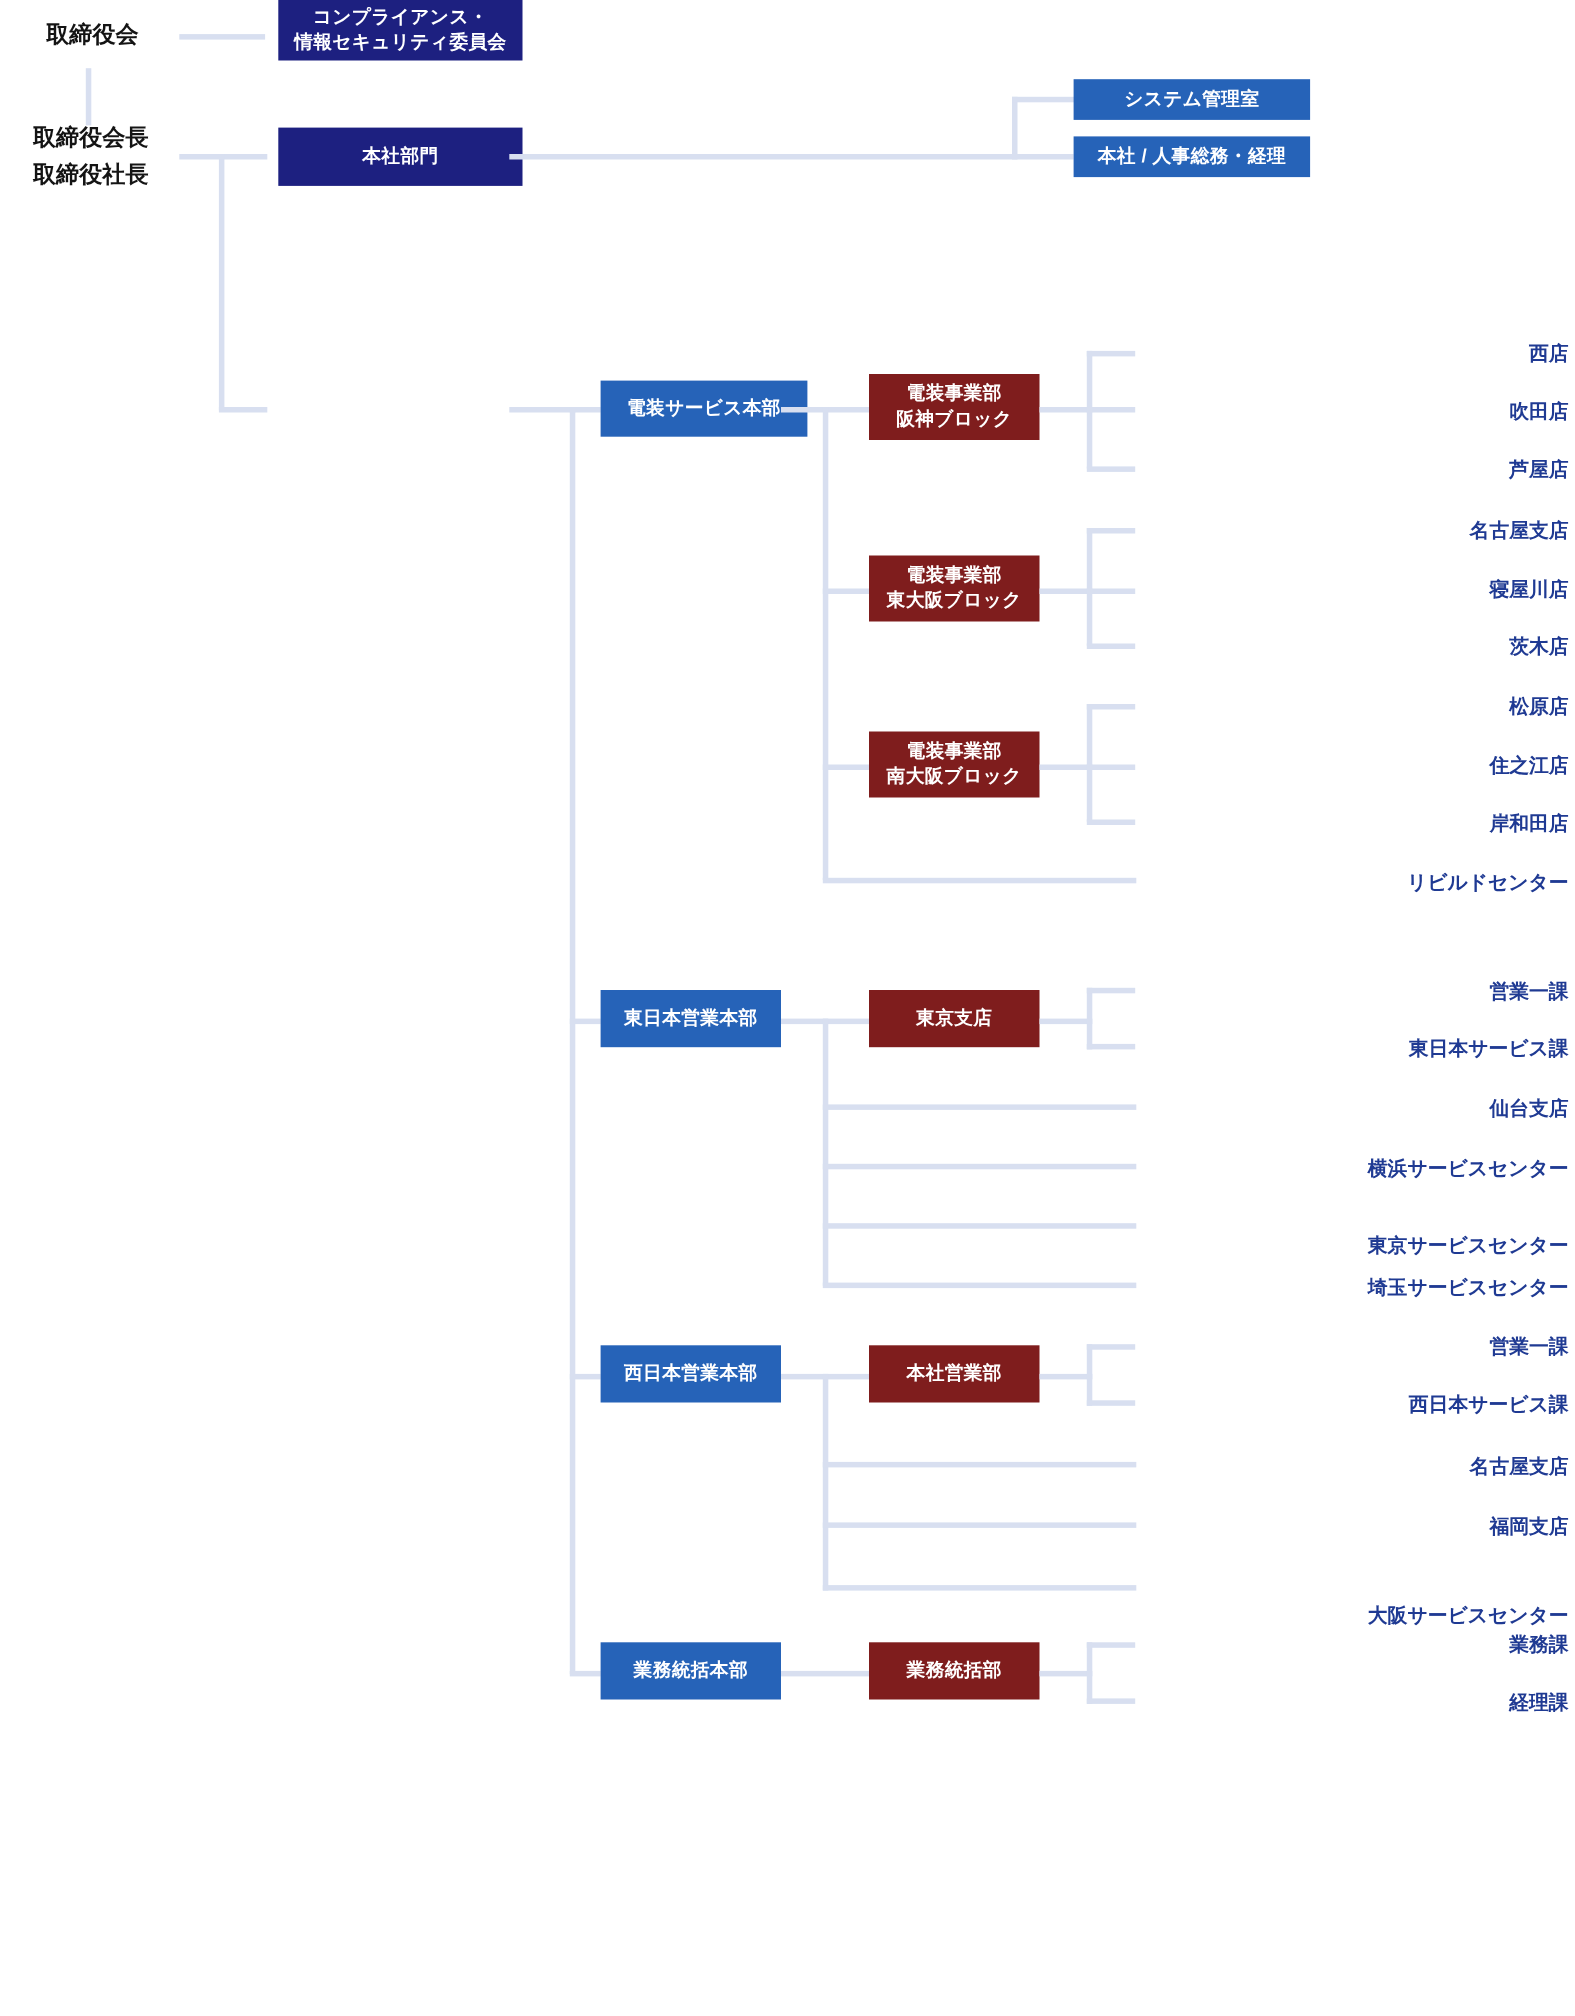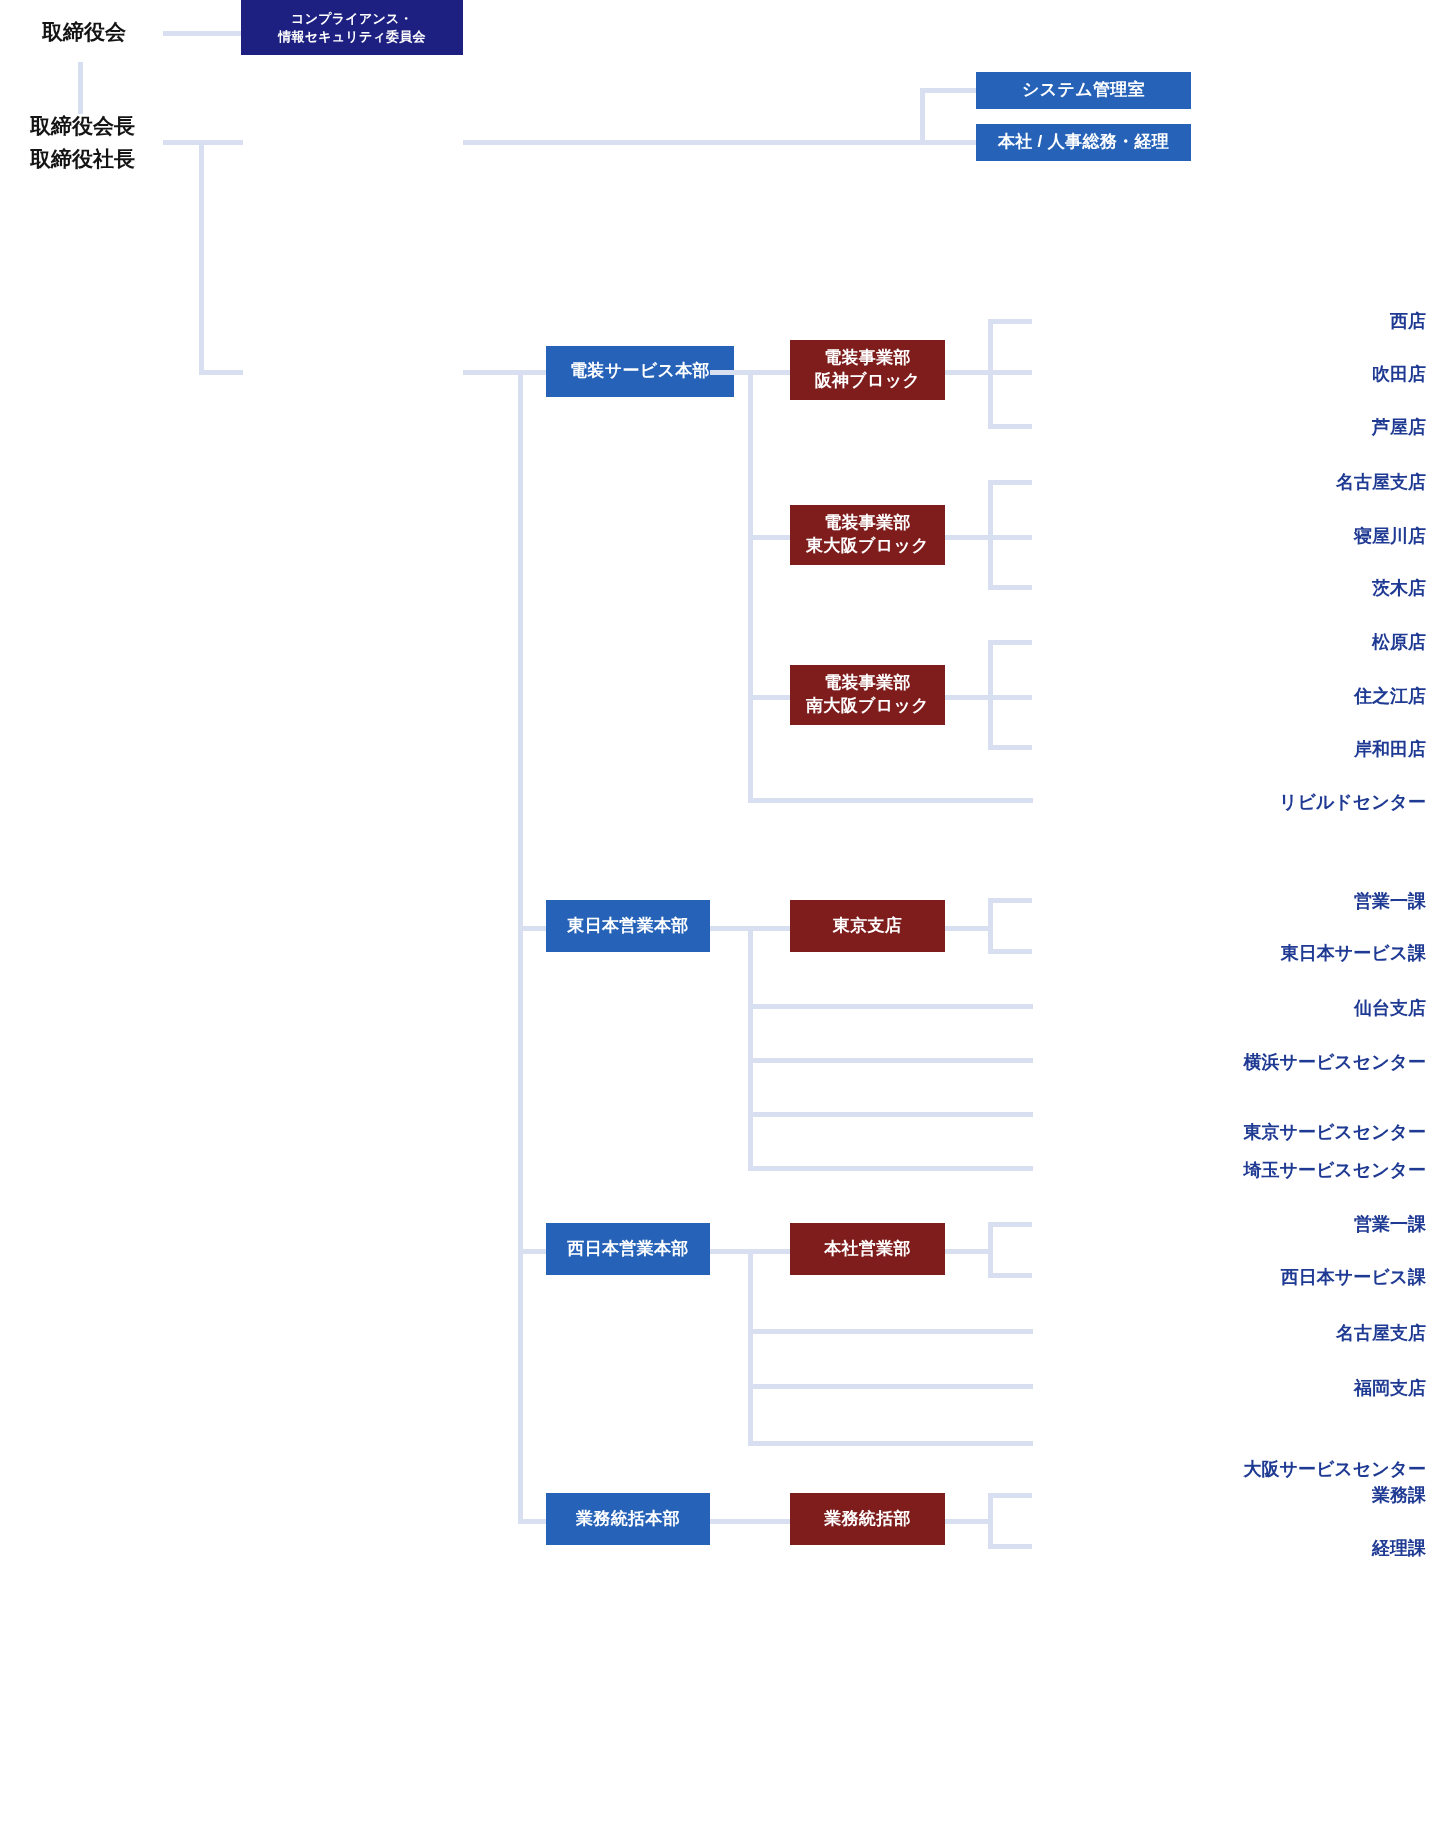--- a/index.html
+++ b/index.html
@@ -31,21 +31,21 @@
     align-items: center;
     justify-content: center;
     text-align: center;
     color: #ffffff;
     font-weight: 700;
     line-height: 1.35;
     letter-spacing: 0.02em;
     box-sizing: border-box;
     white-space: pre-line;
   }
-  .box.navy   { background: #1d2080; font-size: 13px; }
+  .box.navy   { background: #1d2080; font-size: 17px; margin-left: 12px; }
   .box.blue   { background: #2663b8; font-size: 17px; }
   .box.cyan   { background: #7f1d1d; font-size: 17px; }
 
   
   .lbl {
     position: absolute;
     color: #1d2f7a;
     font-size: 18px;
     font-weight: 700;
     line-height: 1.45;
@@ -81,20 +81,21 @@
   <div class="ln v" style="left:78px; top:62px; height:52px;"></div>
 
   <div class="ln h" style="left:163px; top:31px; width:78px;"></div>
   <div class="box navy" style="left:241px; top:0px; width:222px; height:55px;">コンプライアンス・
 情報セキュリティ委員会</div>
 
   <div class="ln h" style="left:163px; top:140px; width:80px;"></div>
   <div class="ln v" style="left:199px; top:140px; height:233px;"></div>
   <div class="ln h" style="left:199px; top:370px; width:44px;"></div>
 
+  <div class="box navy" style="left:241px; top:116px; width:222px; height:53px;">本社部門</div>
 
   <div class="ln h" style="left:463px; top:140px; width:513px;"></div>
 
   <div class="ln v" style="left:920px; top:88px; height:57px;"></div>
   <div class="ln h" style="left:920px; top:88px; width:60px;"></div>
 
   <div class="box blue" style="left:976px; top:72px; width:215px; height:37px;">システム管理室</div>
   <div class="box blue" style="left:976px; top:124px; width:215px; height:37px;">本社 / 人事総務・経理</div>
 
 

